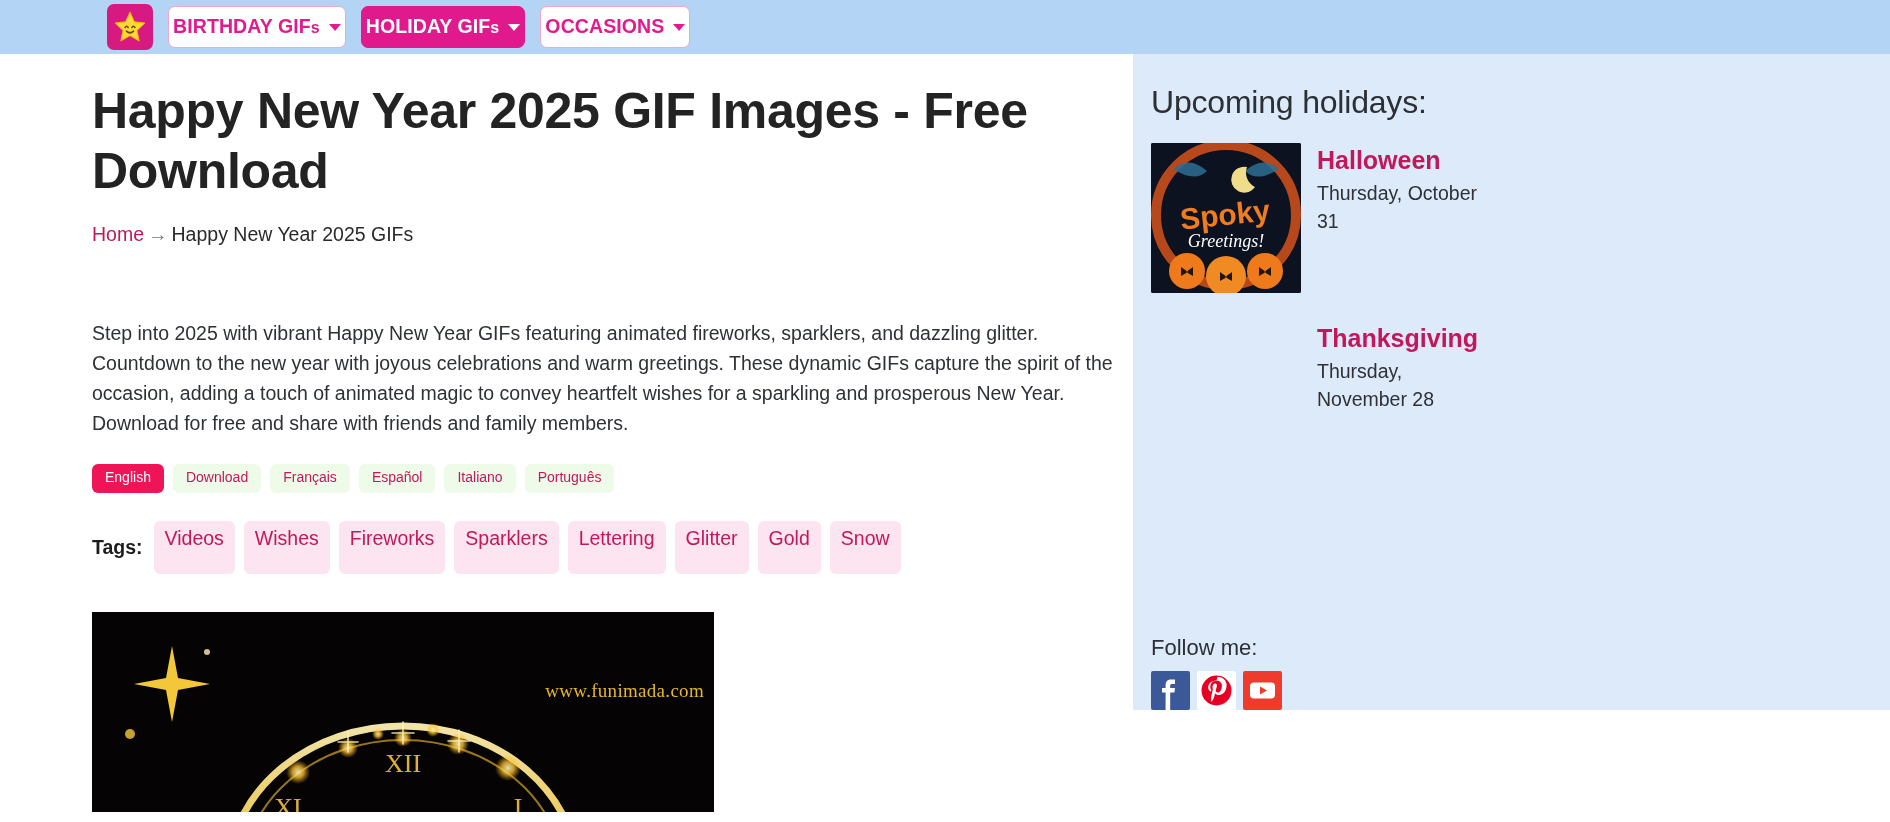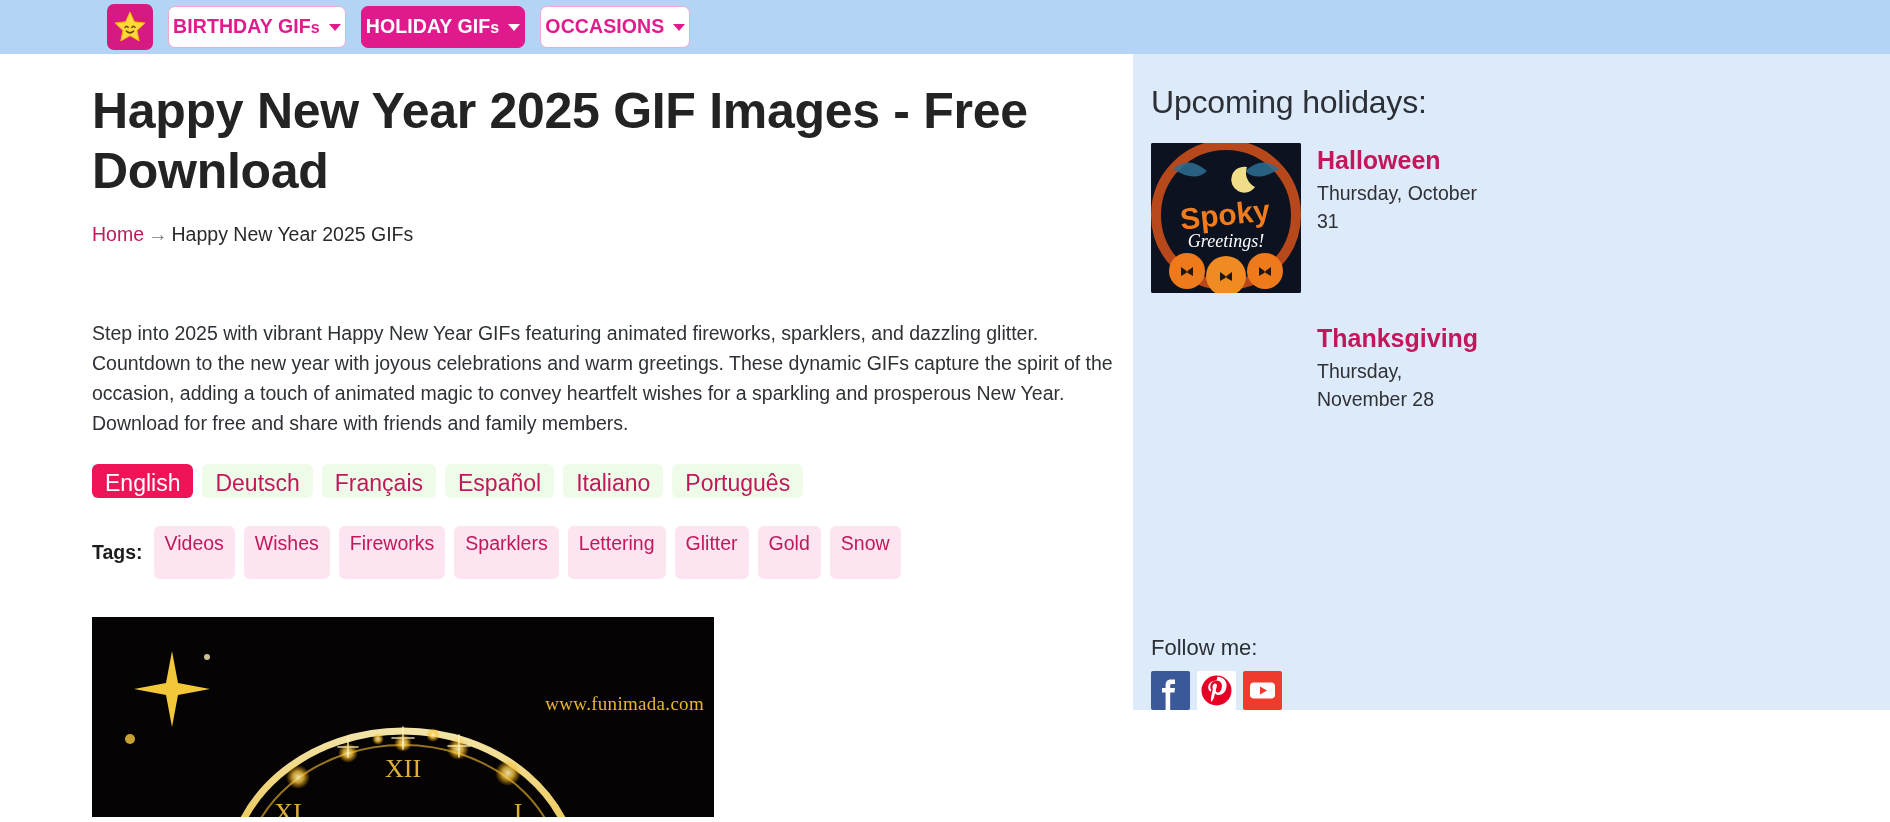--- a/index.html
+++ b/index.html
@@ -122,22 +122,22 @@
   }
 
   
   .langs {
     margin-top: 26px;
     display: flex;
     gap: 9px;
     flex-wrap: wrap;
   }
   .lang-chip {
-    font-size: 23px;
-    padding: 5px 13px 0;
+    font-size: 14px;
+    padding: 5px 13px 6px;
     border-radius: 6px;
     background: #effbe9;
     color: #c2185b;
     cursor: pointer;
     text-decoration: none;
     line-height: 1.25;
   }
   .lang-chip.active {
     background: #ef1458;
     color: #ffffff;
@@ -174,21 +174,21 @@
     width: 622px;
     height: 200px;
     background: #050304;
     position: relative;
     overflow: hidden;
     cursor: pointer;
   }
   .gif-watermark {
     position: absolute;
     right: 10px;
-    top: 76px;
+    top: 68px;
     color: #e8b730;
     font-size: 19px;
     font-family: "Liberation Serif", serif;
     letter-spacing: .3px;
   }
   .gif-clock {
     position: absolute;
     left: 50%;
     top: 74px;
     transform: translateX(-50%);
@@ -289,21 +289,21 @@
     <h1 class="page-title">Happy New Year 2025 GIF Images - Free Download</h1>
 
     <div class="breadcrumb">
       <a>Home</a><span class="sep">→</span><span>Happy New Year 2025 GIFs</span>
     </div>
 
     <p class="intro">Step into 2025 with vibrant Happy New Year GIFs featuring animated fireworks, sparklers, and dazzling glitter. Countdown to the new year with joyous celebrations and warm greetings. These dynamic GIFs capture the spirit of the occasion, adding a touch of animated magic to convey heartfelt wishes for a sparkling and prosperous New Year. Download for free and share with friends and family members.</p>
 
     <div class="langs">
       <a class="lang-chip active">English</a>
-      <a class="lang-chip">Deutsch</a>
+      <a class="lang-chip">Download</a>
       <a class="lang-chip">Français</a>
       <a class="lang-chip">Español</a>
       <a class="lang-chip">Italiano</a>
       <a class="lang-chip">Português</a>
     </div>
 
     <div class="tags-row">
       <span class="tags-label">Tags:</span>
       <a class="tag-chip">Videos</a>
       <a class="tag-chip">Wishes</a>

